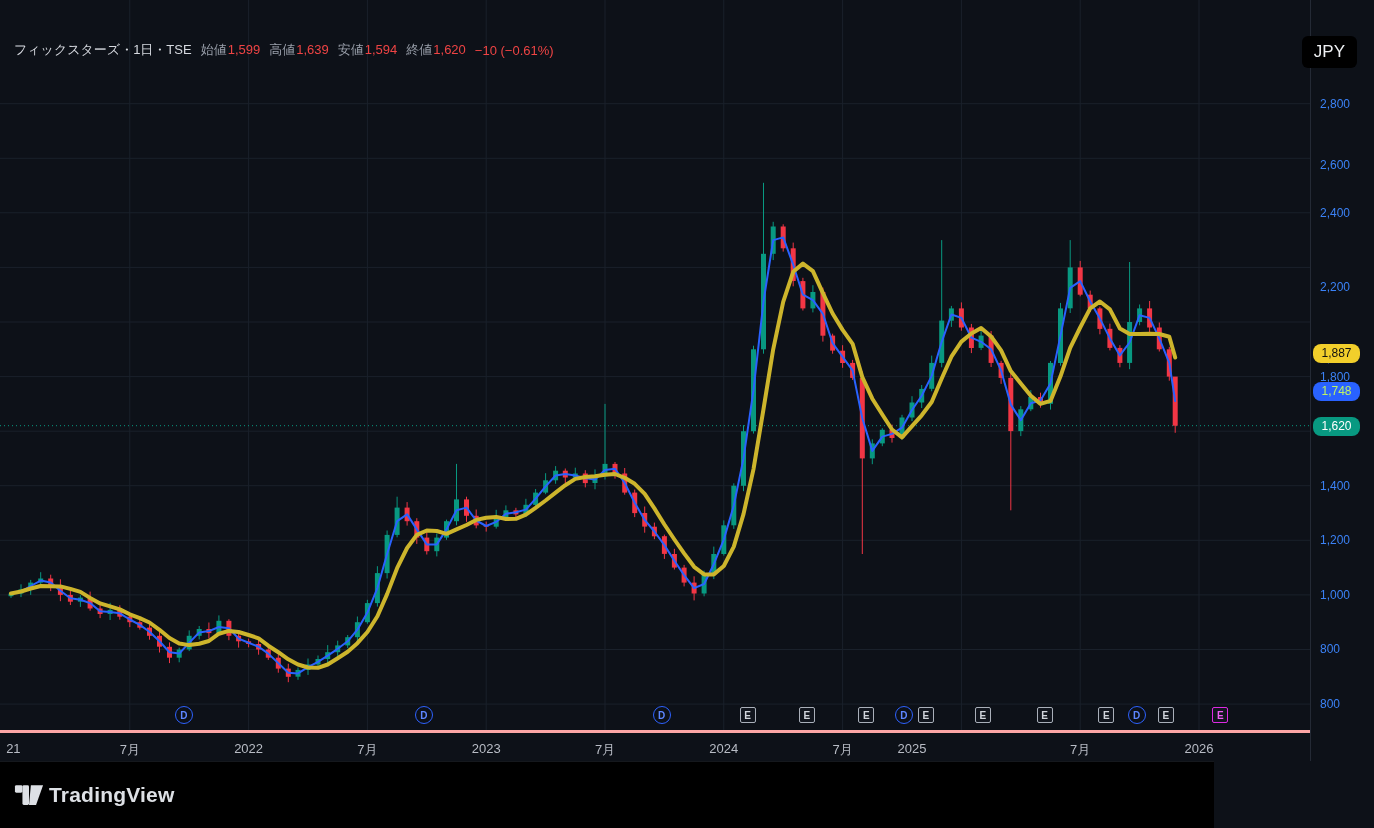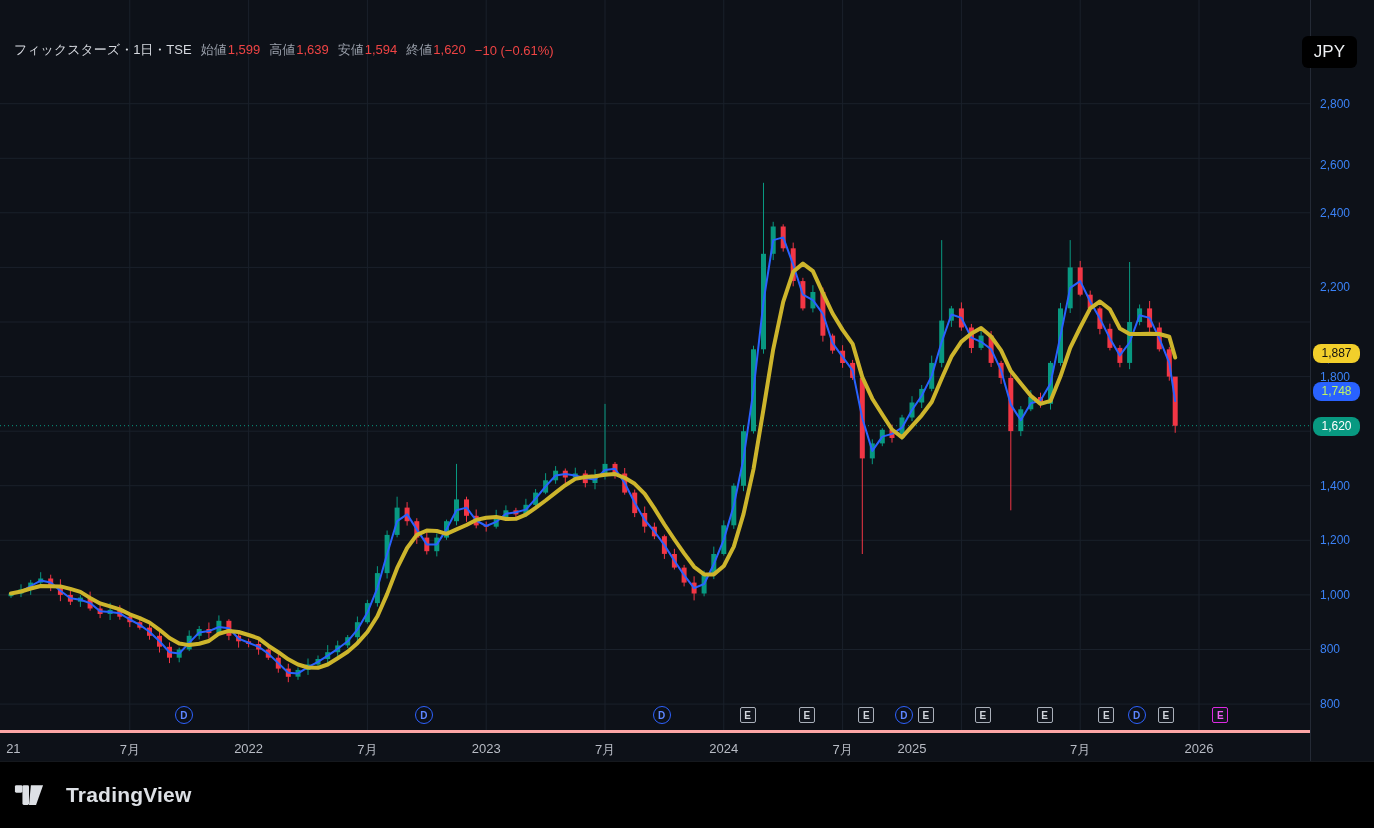--- a/index.html
+++ b/index.html
@@ -40,23 +40,23 @@
     border:1.5px solid #2e62ff;color:#5d86ff;background:rgba(13,17,24,.85);
     font-size:10px;font-weight:700;display:flex;align-items:center;justify-content:center;cursor:pointer;
   }
   .marker-e{
     position:absolute;width:14px;height:14px;border-radius:2px;
     border:1px solid #a9afb9;color:#d2d6dd;background:#11151d;
     font-size:10px;font-weight:700;display:flex;align-items:center;justify-content:center;cursor:pointer;
   }
   .marker-e-future{border-color:#dd2ae2;color:#ec5df0;}
   .bottom-bar{
-    position:absolute;left:0;top:761px;width:1374px;height:67px;z-index:5;
+    position:absolute;left:0;top:761px;width:1214px;height:67px;z-index:5;
     background:#000;border-top:1px solid #15181d;
-    display:flex;align-items:center;padding-left:14px;box-sizing:border-box;gap:22px;
+    display:flex;align-items:center;padding-left:14px;box-sizing:border-box;gap:5px;
   }
   .logo-mark{display:inline-flex;cursor:pointer;}
   .logo-text{color:#dde0e5;font-size:21px;font-weight:700;letter-spacing:.2px;cursor:pointer;}
 </style>
 </head>
 <body>
 
 <div class="app">
 
   <svg id="chart-svg" width="1310" height="730">

